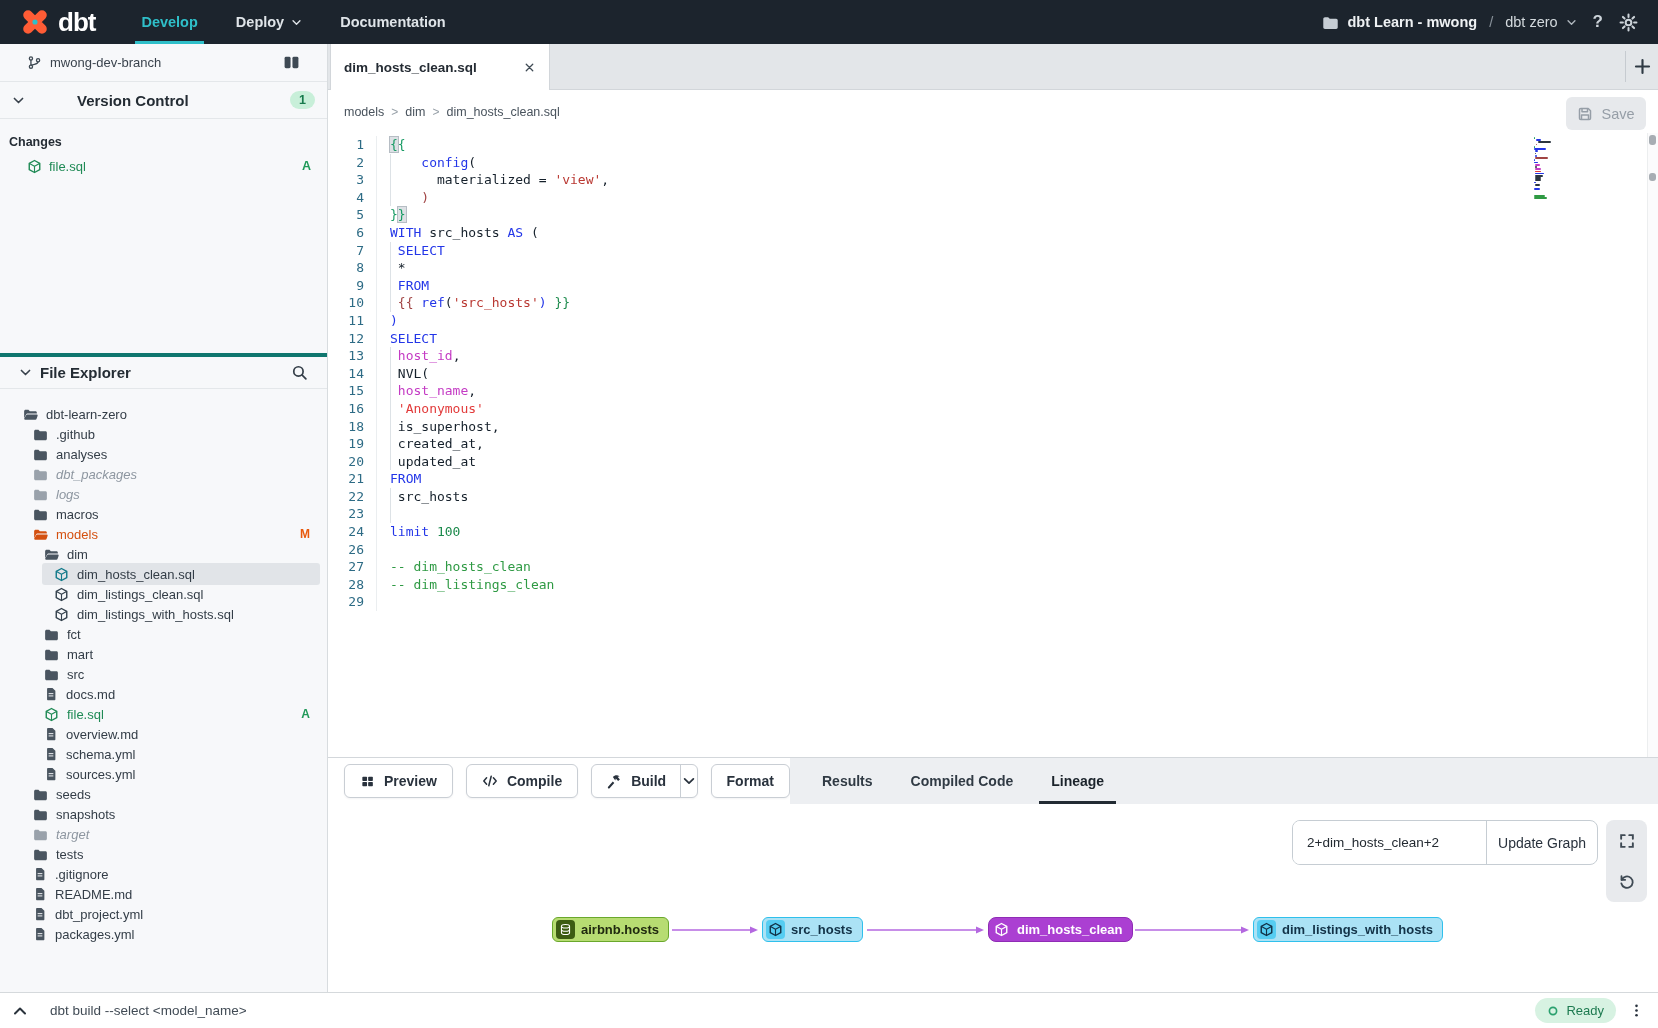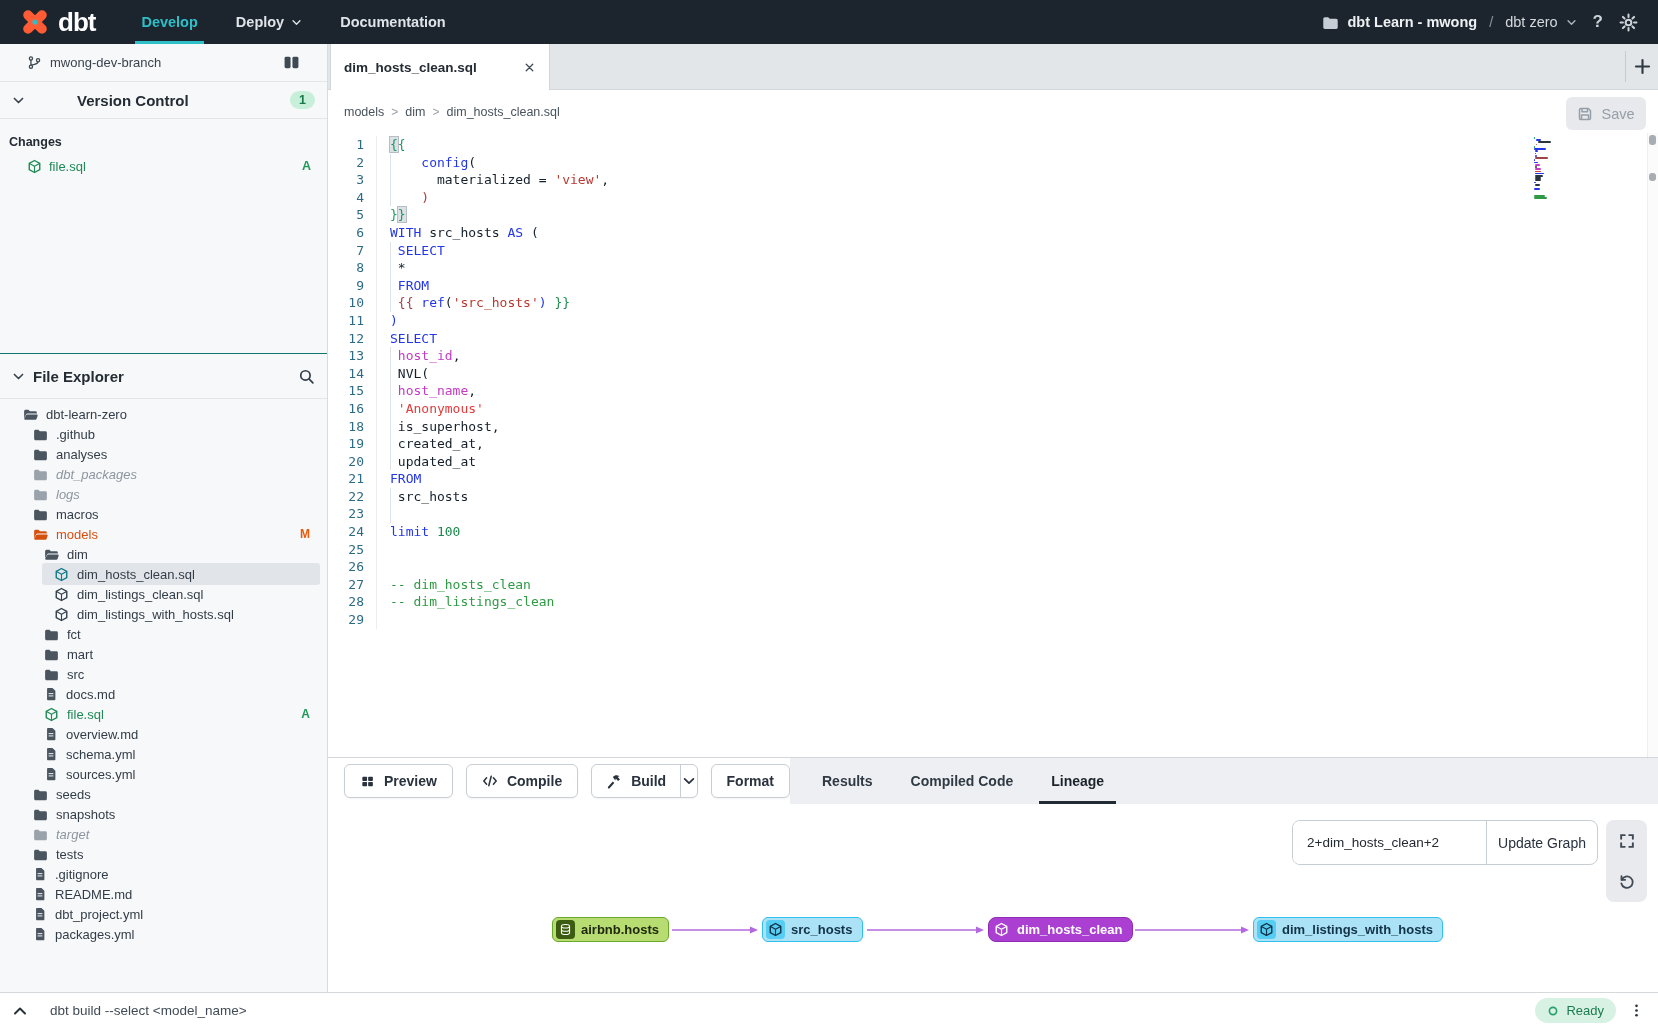--- a/index.html
+++ b/index.html
@@ -34,22 +34,22 @@
   .badge-pill { margin-left:auto; background:#c8efd9; color:#177a4c; font-size:12.5px; font-weight:bold;
                 border-radius:10px; padding:2px 9px; }
   .commit-btn { margin:13px 10px 0 10px; height:37px; background:#fff; border:1px solid #c9d0d6; border-radius:8px;
                 display:flex; align-items:center; overflow:hidden; cursor:pointer; }
   .commit-btn .txt { padding-left:19px; font-size:14.5px; color:#29323d; flex:1; }
   .commit-btn .dd { width:33px; align-self:stretch; border-left:1px solid #c9d0d6; display:flex; align-items:center; justify-content:center; color:#29323d; }
   .changes-title { margin:16px 0 6px 9px; font-size:12.5px; font-weight:bold; color:#242c34; }
   .changed-row { height:22px; display:flex; align-items:center; padding-left:27px; cursor:pointer; }
   .changed-row .nm { margin-left:7px; font-size:13px; color:#1f8a55; }
   .changed-row .flag { margin-left:auto; margin-right:16px; font-size:12.5px; font-weight:bold; color:#1f9958; }
-  .fe-head { position:absolute; top:309px; left:0; right:0; height:46px; display:flex; align-items:center; padding:0 12px;
-             border-top:1px solid #0f766e; border-bottom:1px solid #e4e7ea; }
+  .fe-head { position:absolute; top:309px; left:0; right:0; height:36px; display:flex; align-items:center; padding:0 19px;
+             border-top:4px solid #0f766e; border-bottom:1px solid #e4e7ea; }
   .fe-head .chev { color:#39424c; margin-right:8px; }
   .fe-head .ttl { font-size:15px; font-weight:bold; color:#242c34; }
   .fe-head .search { margin-left:auto; color:#333d47; cursor:pointer; }
   .tree { position:absolute; top:360px; left:0; right:1px; bottom:0; overflow:hidden; }
   .tree-row { position:relative; height:20px; display:flex; align-items:center; font-size:13px; color:#333d47; cursor:pointer; }
   .tree-row > * { position:relative; z-index:1; }
   .tree-row.sel::before { content:""; position:absolute; left:calc(var(--ind) - 12px); right:6px; top:-1px; bottom:-1px;
                           background:#e1e4e8; border-radius:3px; z-index:0; }
   .tree-row .ticon { margin-left:var(--ind); }
   .tree-row .tlabel { margin-left:8px; }
@@ -614,24 +614,20 @@
             <span class="ln">22</span>
             <span class="lc"><span class="tk-pl"> src_hosts</span></span>
           </div>
           <div class="code-line g">
             <span class="ln">23</span>
             <span class="lc"></span>
           </div>
           <div class="code-line">
             <span class="ln">24</span>
             <span class="lc"><span class="tk-kw">limit</span><span class="tk-pl"> </span><span class="tk-num">100</span></span>
-          </div>
-          <div class="code-line">
-            <span class="ln">25</span>
-            <span class="lc"></span>
           </div>
           <div class="code-line">
             <span class="ln">26</span>
             <span class="lc"></span>
           </div>
           <div class="code-line">
             <span class="ln">27</span>
             <span class="lc"><span class="tk-com">-- dim_hosts_clean</span></span>
           </div>
           <div class="code-line">

